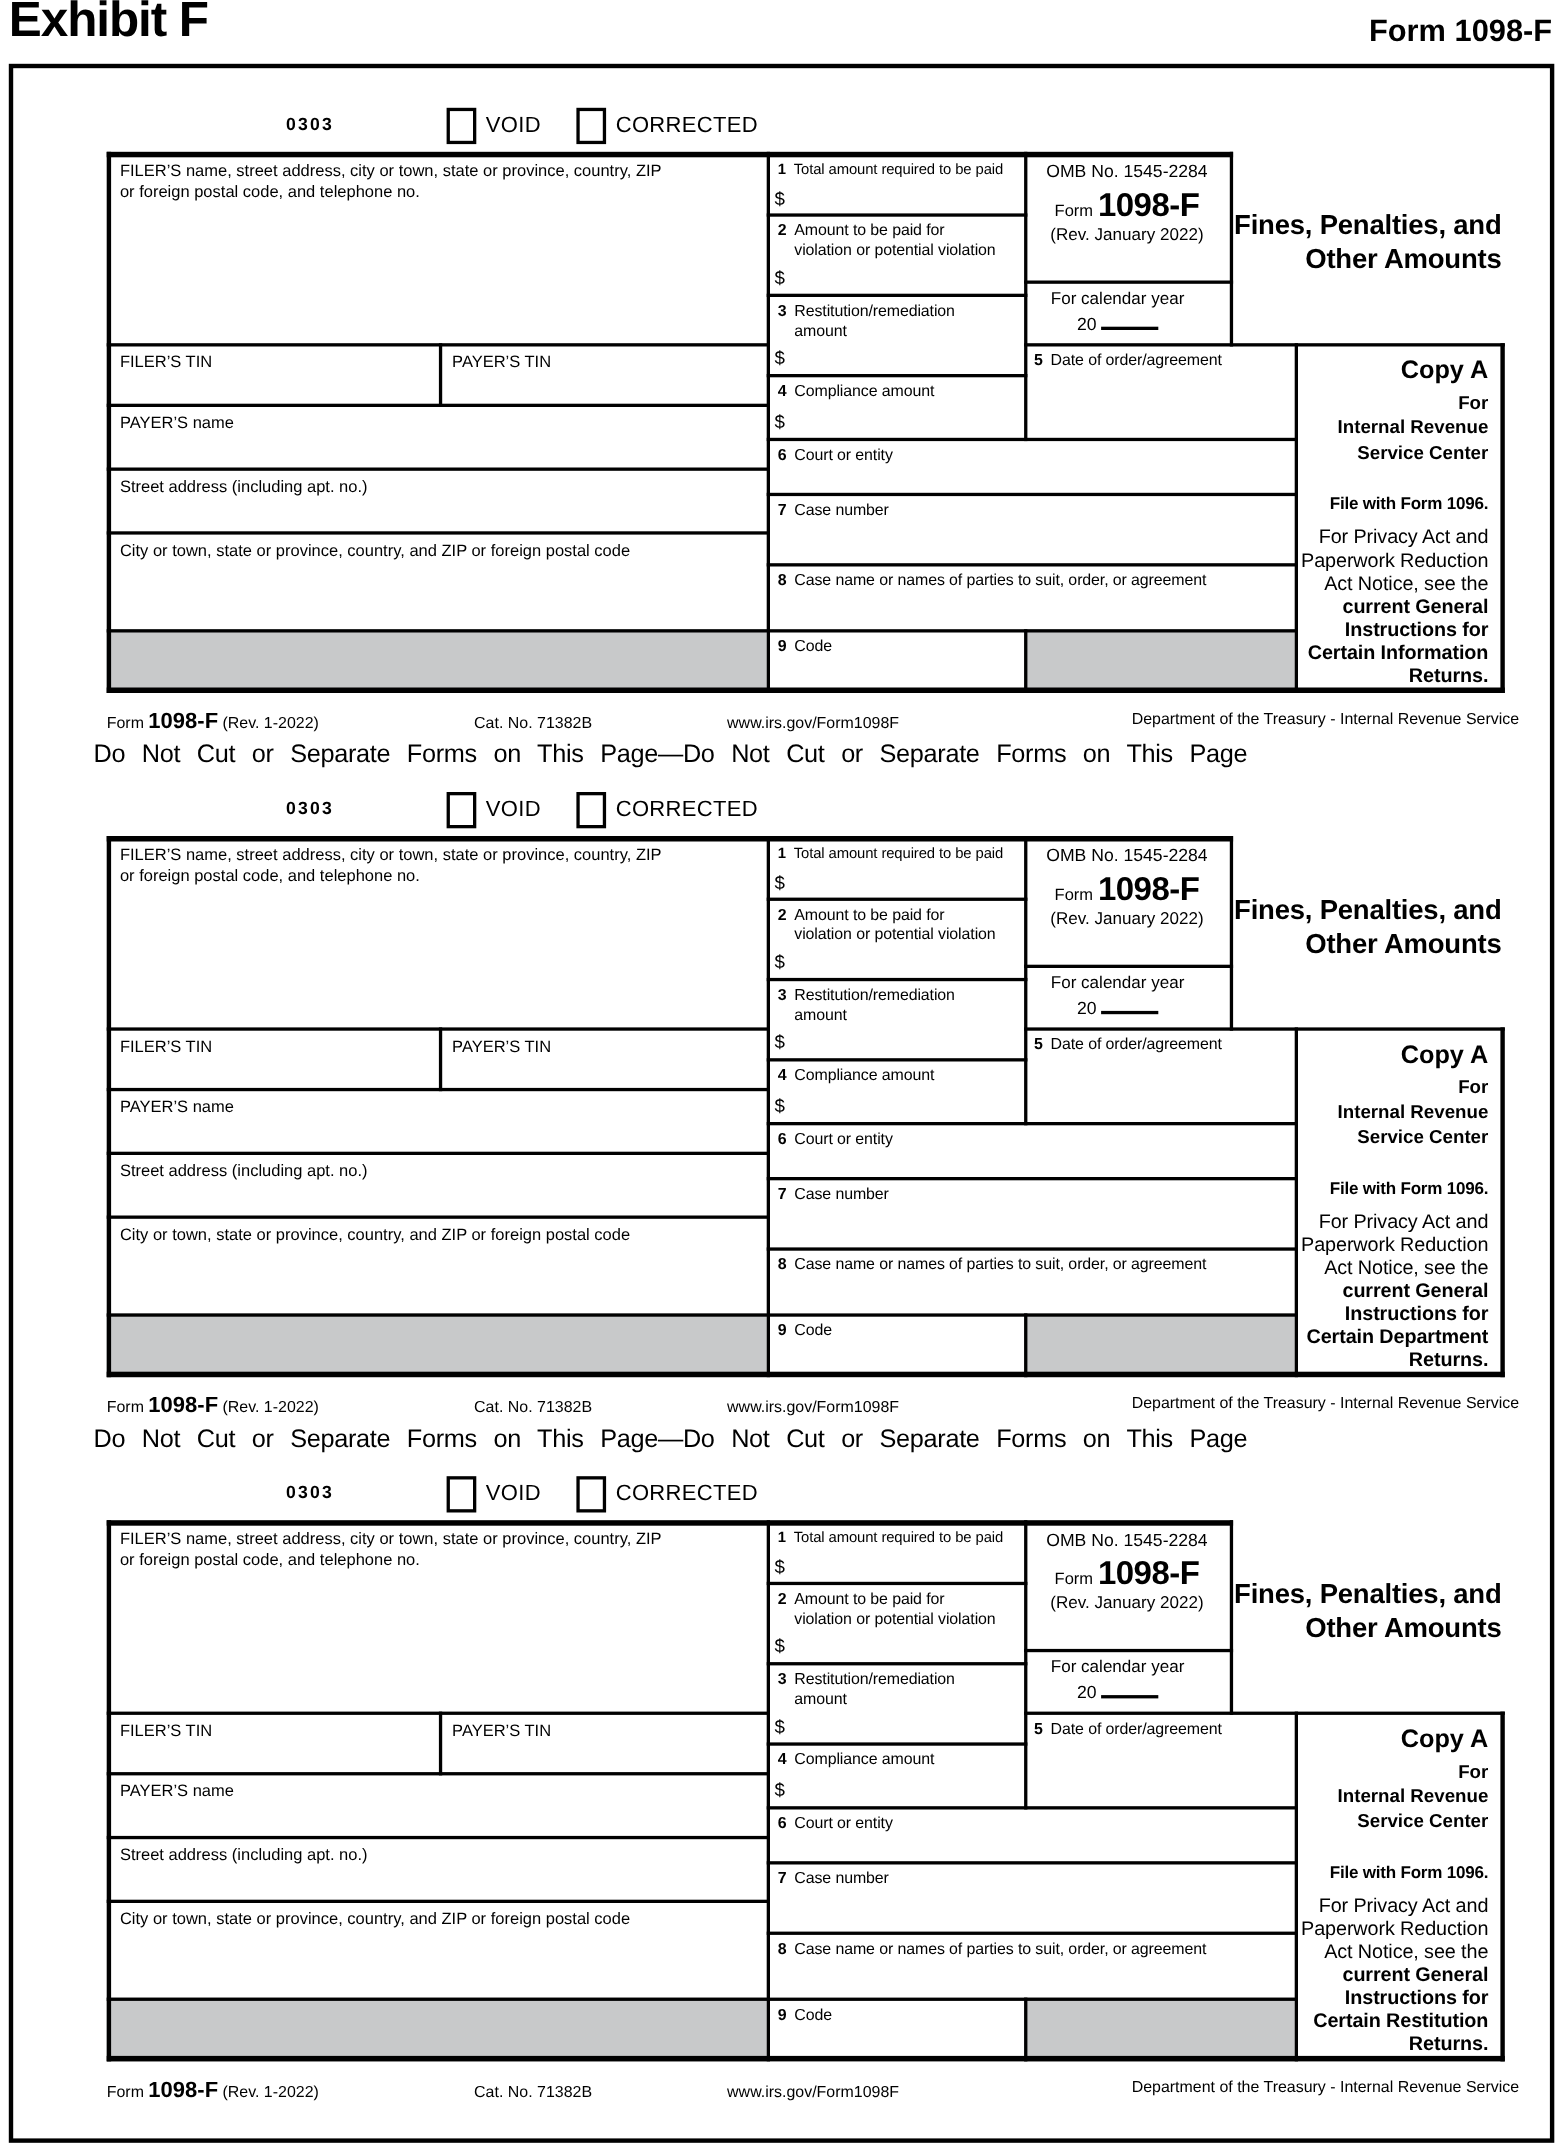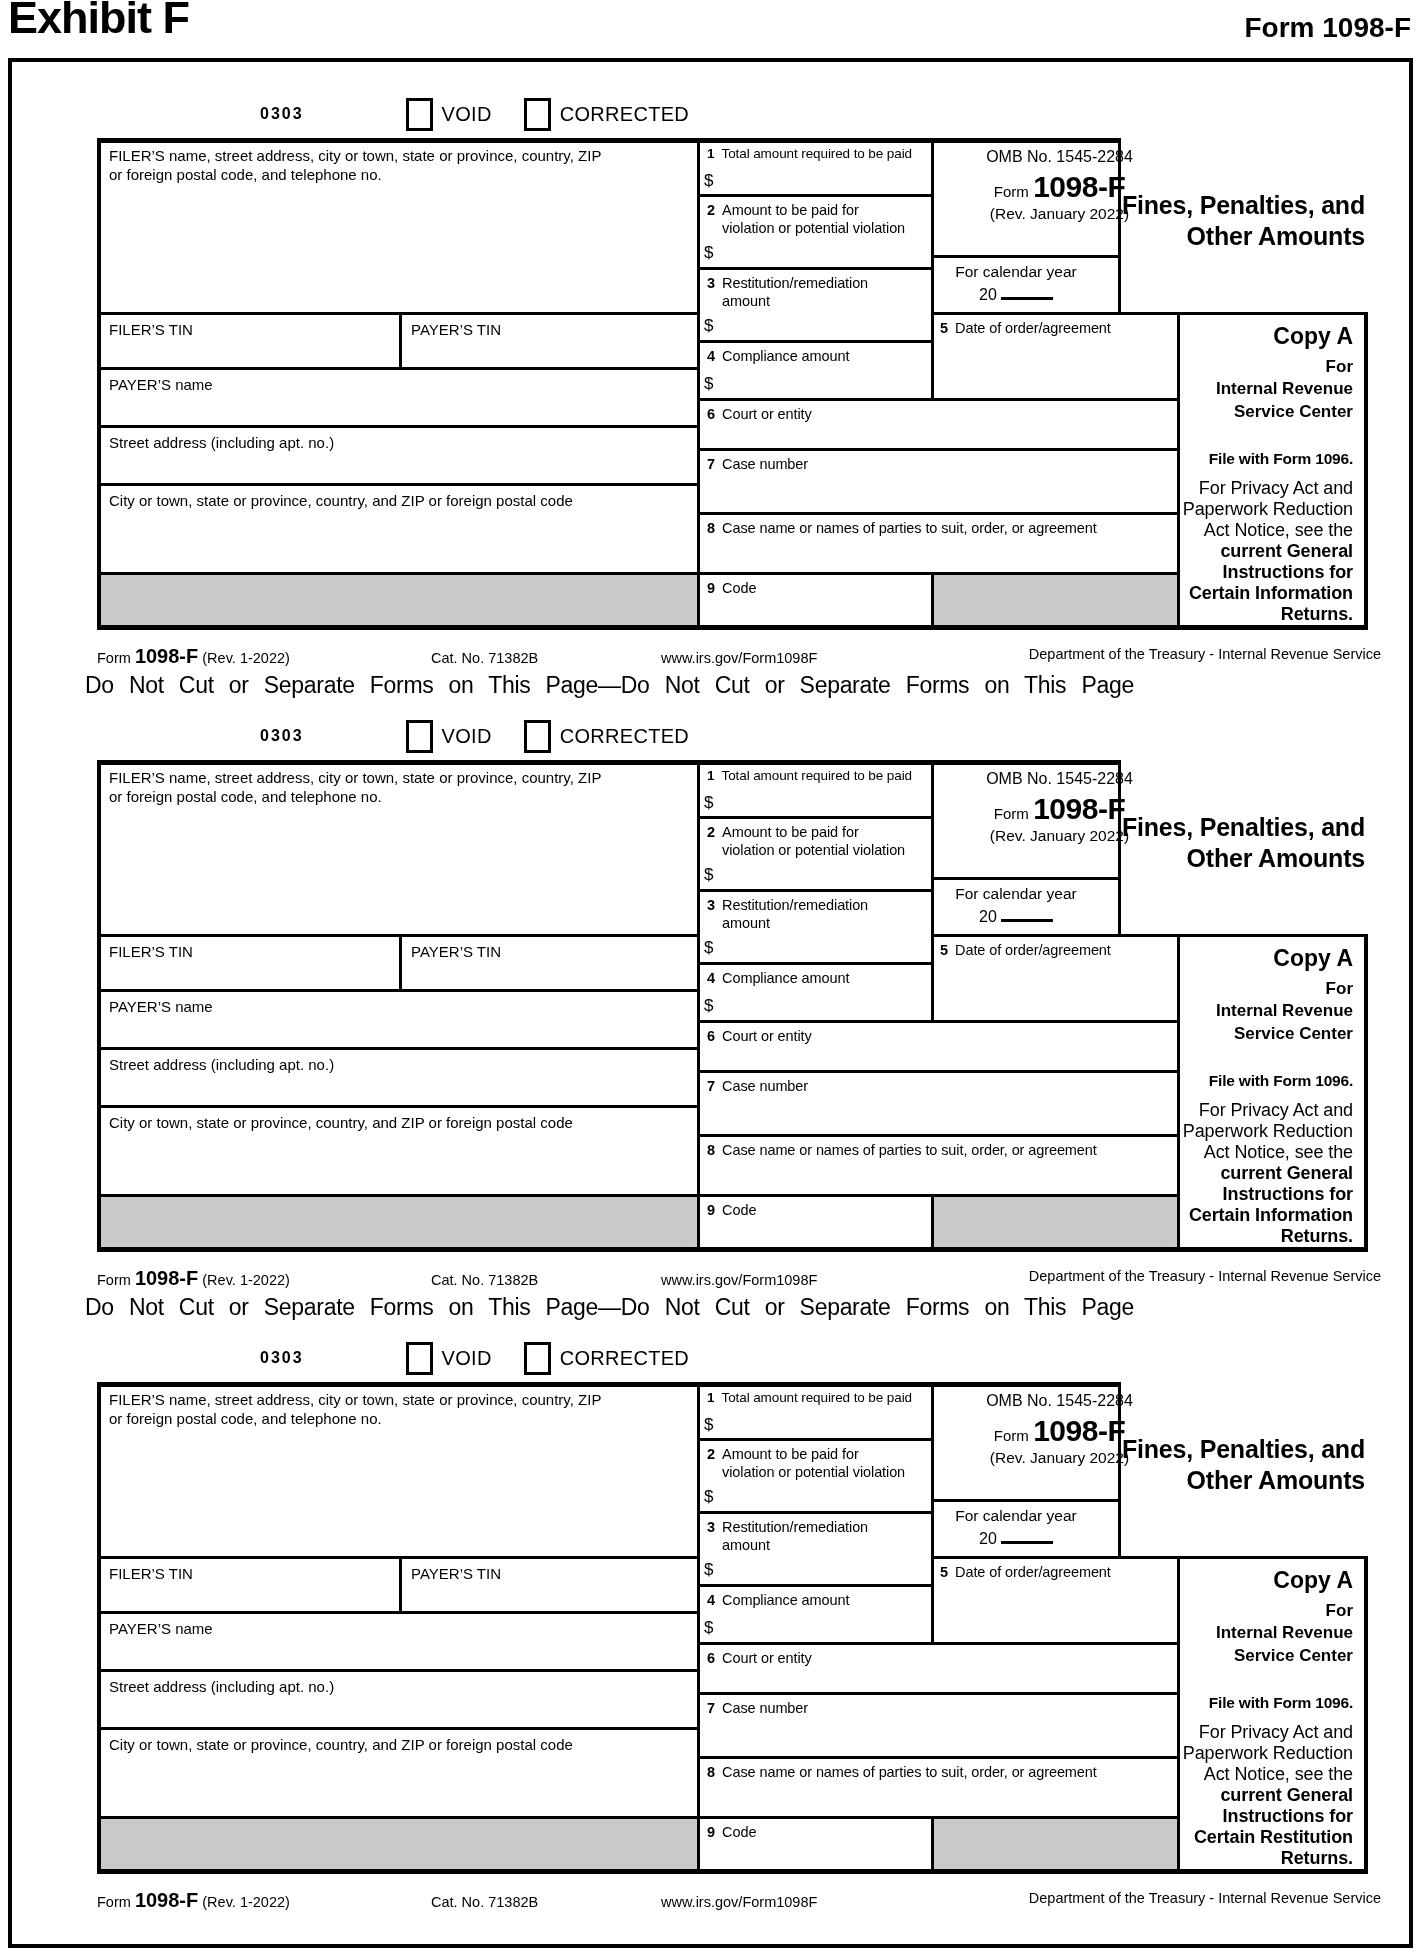--- a/index.html
+++ b/index.html
@@ -33,21 +33,21 @@
   .hl, .vl { position:absolute; background:#000; }
   .gray-rect { position:absolute; }
 
   .cell-label { position:absolute; font-size:15px; line-height:19px; white-space:pre-line; }
   .box-label { position:absolute; display:flex; gap:7px; font-size:14.5px; line-height:18px; }
   .box-label.small { font-size:13.5px; }
   .box-num { font-weight:bold; }
   .box-text { white-space:pre-line; letter-spacing:-0.1px; }
   .dollar { position:absolute; font-size:17px; }
 
-  .omb-box { position:absolute; left:869px; top:0; width:187px; height:88px; text-align:center; }
+  .omb-box { position:absolute; left:834px; top:0; width:187px; height:88px; text-align:center; }
   .omb-line { font-size:16px; margin-top:10px; }
   .form-line { margin-top:4px; }
   .form-word { font-size:15px; }
   .form-big { font-size:30px; font-weight:bold; letter-spacing:-0.5px; }
   .rev-line { font-size:15.5px; margin-top:1px; }
 
   .cal-box { position:absolute; left:834px; top:117px; width:170px; height:57px; text-align:center; font-size:15.5px; }
   .cal-line1 { margin-top:8px; }
   .cal-line2 { margin-top:3px; font-size:16px; }
   .year-blank { display:inline-block; width:52px; height:13px; border-bottom:3px solid #000; margin-left:4px; }
@@ -349,21 +349,21 @@
         <div class="copy-a">Copy A</div>
         <div class="copy-for">For</div>
         <div class="copy-recipient">Internal Revenue
 Service Center</div>
         <div class="copy-file">File with Form 1096.</div>
         <div class="copy-privacy"><span>For Privacy Act and
 Paperwork Reduction
 Act Notice, see the</span>
 <span class="bold-part">current General
 Instructions for
-Certain Information
+Certain Department
 Returns.</span></div>
       </div>
     </div>
 
     <div class="footer-row">
       <span class="f-form">
         <span>Form</span>
         <span class="f-big">1098-F</span>
         <span>(Rev. 1-2022)</span>
       </span>

